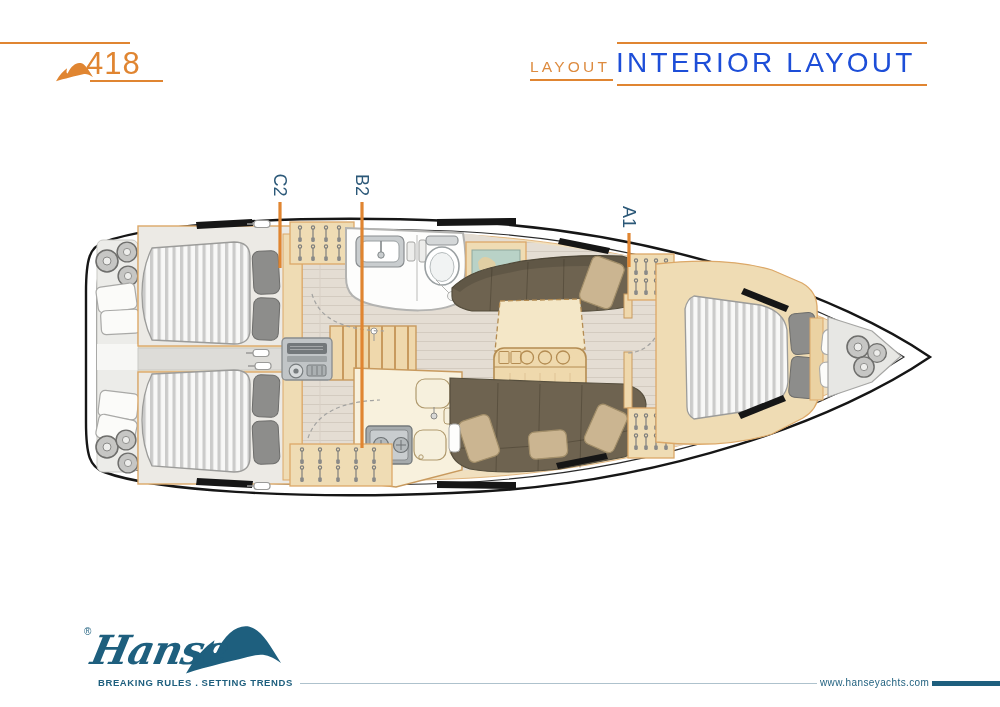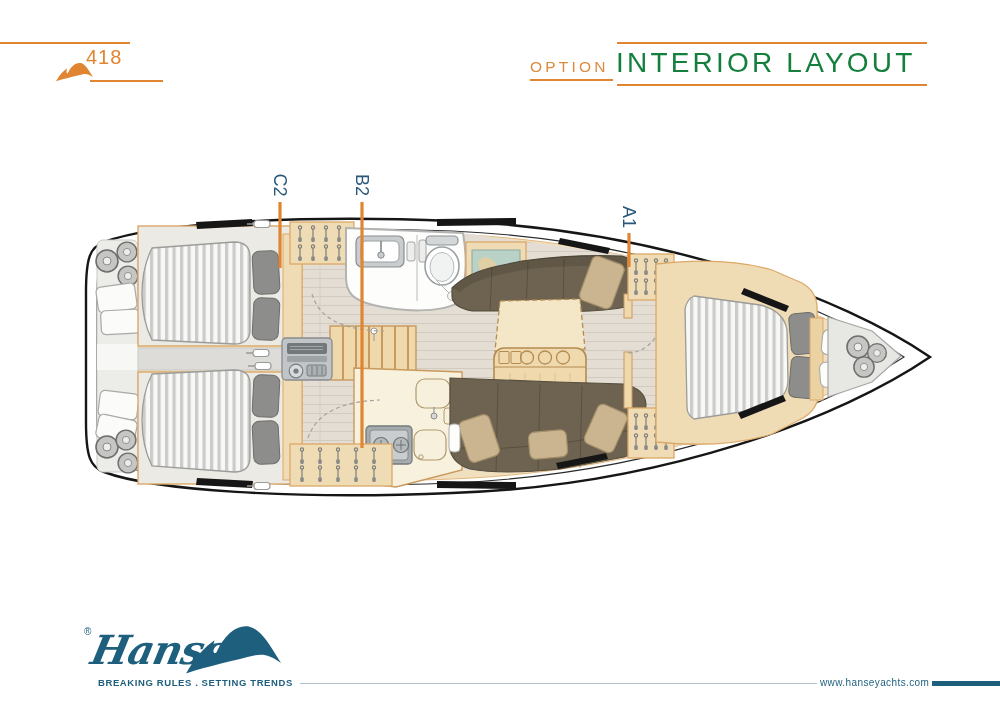--- a/index.html
+++ b/index.html
@@ -1,43 +1,43 @@
 <!DOCTYPE html>
 <html><head>
 <meta charset="utf-8">
 <style>
   html,body{margin:0;padding:0;}
   body{width:1000px;height:707px;position:relative;background:#ffffff;overflow:hidden;
        font-family:"Liberation Sans",sans-serif;}
   .abs{position:absolute;}
   .orange-line{position:absolute;background:#E08531;}
-  .model{position:absolute;left:86px;top:46px;font-size:20px;color:#E08531;letter-spacing:1px;}
+  .model{position:absolute;left:86px;top:46px;font-size:31px;color:#E08531;letter-spacing:1px;}
   .model-underline{left:90px;top:80px;width:73px;height:2px;}
   .topleft-line{left:0;top:42px;width:130px;height:2px;}
   .option{position:absolute;left:530px;top:58px;font-size:15.5px;letter-spacing:3.2px;color:#DD8B3F;}
   .option-underline{left:530px;top:79px;width:83px;height:1.5px;}
-  .title{position:absolute;left:616px;top:47px;font-size:28px;letter-spacing:3.2px;color:#15803d;white-space:nowrap;}
+  .title{position:absolute;left:616px;top:47px;font-size:28px;letter-spacing:3.2px;color:#1d4ed8;white-space:nowrap;}
   .title-topline{left:617px;top:42px;width:310px;height:2px;}
   .title-underline{left:617px;top:84px;width:310px;height:2px;}
   .brand{position:absolute;left:92px;top:626px;font-family:"DejaVu Serif",serif;font-style:italic;font-weight:bold;
          font-size:40px;color:#1E5F7E;transform:skewX(-12deg);letter-spacing:-1px;}
   .regmark{position:absolute;left:84px;top:626px;font-size:10px;color:#1E5F7E;}
   .tagline{position:absolute;left:98px;top:677px;font-size:9.5px;font-weight:bold;letter-spacing:0.6px;color:#1E5F7E;}
   .thin-rule{position:absolute;left:300px;top:683px;width:517px;height:1px;background:#AEC2CD;}
   .url{position:absolute;left:820px;top:677px;font-size:10px;letter-spacing:0.4px;color:#1E5F7E;}
   .thick-rule{position:absolute;left:932px;top:681px;width:68px;height:4.5px;background:#1E5F7E;}
   svg text.sec{font-family:"Liberation Sans",sans-serif;font-size:18px;fill:#2B5878;}
 </style>
 </head>
 <body>
 
 <div class="orange-line topleft-line"></div>
 <div class="model">418</div>
 <div class="orange-line model-underline"></div>
-<div class="option">OPTION</div>
+<div class="option">LAYOUT</div>
 <div class="orange-line option-underline"></div>
 <div class="orange-line title-topline"></div>
 <div class="title">INTERIOR LAYOUT</div>
 <div class="orange-line title-underline"></div>
 
 <svg class="abs" style="left:0;top:0" width="1000" height="707" viewBox="0 0 1000 707">
   <defs>
     <pattern id="mat" width="7.5" height="10" patternUnits="userSpaceOnUse">
       <rect width="7.5" height="10" fill="#F8F8F7"></rect>
       <rect width="3.2" height="10" fill="#CBCBCA"></rect>

